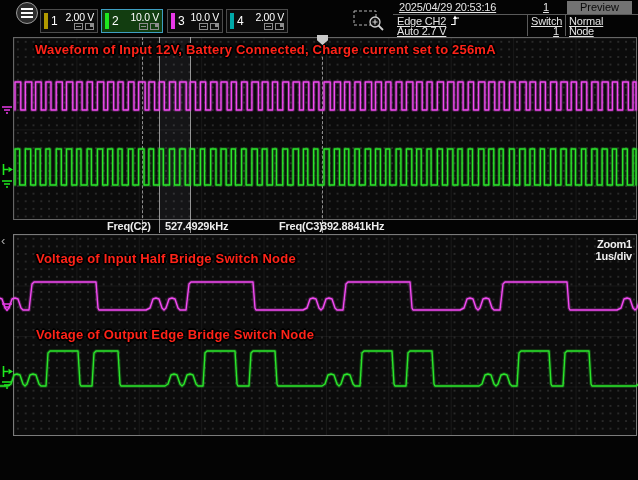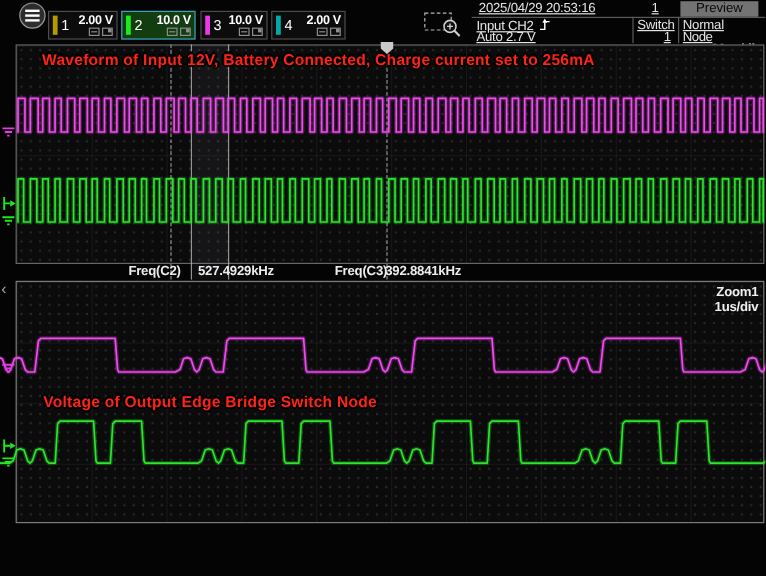--- a/index.html
+++ b/index.html
@@ -25,21 +25,21 @@
   #menu .mlabel { font-weight:bold; font-size:10px; color:#fff; margin-top:16px; letter-spacing:.2px;text-align:right; }
 
   .chbox {
     top:9px; height:24px; border:1px solid #4c4c4c; background:#0c0c0c;
     display:flex; align-items:center; gap:3px; padding:2px 3px; cursor:pointer;
   }
   .chbox.sel { background:#123d10; border:1px solid #3f9fc2; }
   .chbar { width:4px; height:16px; display:inline-block; }
   .chnum { font-size:12px; color:#fff; }
   .chright { display:flex; flex-direction:column; align-items:flex-end; flex:1; line-height:9px; }
-  .chval { font-size:10.5px; font-weight:bold; color:#fff; letter-spacing:-0.3px; }
+  .chval { font-size:10.5px; font-weight:normal; color:#fff; letter-spacing:-0.3px; }
   .chicons { display:flex; gap:2px; margin-top:1px; }
   .mi { display:inline-block; width:9px; height:7px; border:1px solid #8d8d8d; position:relative; }
   .mi1::after { content:""; position:absolute; left:1px; right:1px; top:2px; height:1px; background:#8d8d8d; }
   .mi2::after { content:""; position:absolute; right:0; top:0; width:3px; height:3px; background:#8d8d8d; }
 
   .info-txt { color:#e4e4e4; font-size:11px; letter-spacing:-0.2px;text-decoration:underline; }
   .hline { position:absolute; height:1px; background:#5a5a5a; }
   .vline-i { position:absolute; width:1px; background:#5a5a5a; }
   #preview { background:#737373; color:#0a0a0a; text-align:center;
     font-size:11px; padding:0 4px; height:13px; line-height:13px; cursor:pointer; }
@@ -146,21 +146,21 @@
 
   <div class="abs info-txt" style="left:399px;top:1px">2025/04/29 20:53:16</div>
   <div class="abs info-txt" style="left:543px;top:1px">1</div>
   <div id="preview" class="abs" style="left:567px;top:1px;width:65px">Preview</div>
 
   <div class="hline" style="left:393px;top:14px;width:245px"></div>
   <div class="vline-i" style="left:527px;top:14px;height:22px"></div>
   <div class="vline-i" style="left:565px;top:14px;height:22px"></div>
 
   <div class="abs info-txt nowrap" style="left:397px;top:15px">
-    <span>Input CH2</span><svg class="edge-ic" width="10" height="11">
+    <span>Edge CH2</span><svg class="edge-ic" width="10" height="11">
         <path d="M1,9.5 H5 V3 H9" stroke="#fff" fill="none" stroke-width="1.2"></path>
         <path d="M3,4 L5,0.5 L7,4 Z" fill="#fff"></path>
       </svg>
   </div>
   <div class="abs info-txt" style="left:397px;top:25px">Auto 2.7 V</div>
 
   <div class="abs info-txt" style="left:531px;top:15px">Switch</div>
   <div class="abs info-txt" style="left:531px;top:25px;width:28px;text-align:right">1</div>
 
   <div class="abs info-txt" style="left:569px;top:15px">Normal</div>
@@ -203,20 +203,21 @@
   <svg class="abs marker" style="left:1px;top:179px;color:#1ee81e" width="12" height="10">
     <path d="M1,2 H11 M3,5 H9 M5,8 H7" stroke="currentColor" stroke-width="1.6"></path>
     </svg>
 
   <div id="chevron" class="abs">‹</div>
 
   <div id="zoom-win" class="abs grat">
     <div class="abs tb-label" style="right:4px;top:3px">Zoom1</div>
     <div class="abs tb-label" style="right:4px;top:15px">1us/div</div>
 
+    <div class="abs anno nowrap" style="left:22px;top:16px">Voltage of Input Half Bridge Switch Node</div>
     <div class="abs anno nowrap" style="left:22px;top:92px">Voltage of Output Edge Bridge Switch Node</div>
 
     <svg class="wave" width="624" height="202">
         <path d="M-71.0,75 L-25.0,75 L-21.0,73 L-18.0,64 L-15.0,63 L-12.0,64 L-9.0,73 L-7.0,75 L-5.0,73 L-2.0,64 L1.0,63 L4.0,64 L7.0,73 L9.0,75 L15.0,75 L18.0,49 L20.0,47 L82.0,47 L84.0,73 L85.0,75 L86.0,75 L132.0,75 L136.0,73 L139.0,64 L142.0,63 L145.0,64 L148.0,73 L150.0,75 L152.0,73 L155.0,64 L158.0,63 L161.0,64 L164.0,73 L166.0,75 L172.0,75 L175.0,49 L177.0,47 L239.0,47 L241.0,73 L242.0,75 L243.0,75 L289.0,75 L293.0,73 L296.0,64 L299.0,63 L302.0,64 L305.0,73 L307.0,75 L309.0,73 L312.0,64 L315.0,63 L318.0,64 L321.0,73 L323.0,75 L329.0,75 L332.0,49 L334.0,47 L396.0,47 L398.0,73 L399.0,75 L400.0,75 L446.0,75 L450.0,73 L453.0,64 L456.0,63 L459.0,64 L462.0,73 L464.0,75 L466.0,73 L469.0,64 L472.0,63 L475.0,64 L478.0,73 L480.0,75 L486.0,75 L489.0,49 L491.0,47 L553.0,47 L555.0,73 L556.0,75 L557.0,75 L603.0,75 L607.0,73 L610.0,64 L613.0,63 L616.0,64 L619.0,73 L621.0,75 L623.0,73 L626.0,64 L629.0,63 L632.0,64 L635.0,73 L637.0,75 L643.0,75 L646.0,49 L648.0,47 L710.0,47 L712.0,73 L713.0,75" fill="none" stroke="#f24af2" stroke-width="3.6" stroke-opacity="0.25" stroke-linejoin="round" stroke-linecap="round"></path>
         <path d="M-71.0,75 L-25.0,75 L-21.0,73 L-18.0,64 L-15.0,63 L-12.0,64 L-9.0,73 L-7.0,75 L-5.0,73 L-2.0,64 L1.0,63 L4.0,64 L7.0,73 L9.0,75 L15.0,75 L18.0,49 L20.0,47 L82.0,47 L84.0,73 L85.0,75 L86.0,75 L132.0,75 L136.0,73 L139.0,64 L142.0,63 L145.0,64 L148.0,73 L150.0,75 L152.0,73 L155.0,64 L158.0,63 L161.0,64 L164.0,73 L166.0,75 L172.0,75 L175.0,49 L177.0,47 L239.0,47 L241.0,73 L242.0,75 L243.0,75 L289.0,75 L293.0,73 L296.0,64 L299.0,63 L302.0,64 L305.0,73 L307.0,75 L309.0,73 L312.0,64 L315.0,63 L318.0,64 L321.0,73 L323.0,75 L329.0,75 L332.0,49 L334.0,47 L396.0,47 L398.0,73 L399.0,75 L400.0,75 L446.0,75 L450.0,73 L453.0,64 L456.0,63 L459.0,64 L462.0,73 L464.0,75 L466.0,73 L469.0,64 L472.0,63 L475.0,64 L478.0,73 L480.0,75 L486.0,75 L489.0,49 L491.0,47 L553.0,47 L555.0,73 L556.0,75 L557.0,75 L603.0,75 L607.0,73 L610.0,64 L613.0,63 L616.0,64 L619.0,73 L621.0,75 L623.0,73 L626.0,64 L629.0,63 L632.0,64 L635.0,73 L637.0,75 L643.0,75 L646.0,49 L648.0,47 L710.0,47 L712.0,73 L713.0,75" fill="none" stroke="#f24af2" stroke-width="1.4" stroke-opacity="1" stroke-linejoin="round" stroke-linecap="round"></path>
         <path d="M-34.0,151 L-6.0,151 L-3.0,149 L0.0,140 L3.0,139 L6.0,140 L9.0,149 L11.0,151 L13.0,149 L16.0,140 L19.0,139 L22.0,140 L25.0,149 L27.0,151 L32.0,151 L34.0,118 L36.0,116 L64.0,116 L66.0,149 L67.0,151 L78.0,151 L80.0,118 L82.0,116 L104.0,116 L106.0,149 L107.0,151 L123.0,151 L123.0,151 L151.0,151 L154.0,149 L157.0,140 L160.0,139 L163.0,140 L166.0,149 L168.0,151 L170.0,149 L173.0,140 L176.0,139 L179.0,140 L182.0,149 L184.0,151 L189.0,151 L191.0,118 L193.0,116 L221.0,116 L223.0,149 L224.0,151 L235.0,151 L237.0,118 L239.0,116 L261.0,116 L263.0,149 L264.0,151 L280.0,151 L280.0,151 L308.0,151 L311.0,149 L314.0,140 L317.0,139 L320.0,140 L323.0,149 L325.0,151 L327.0,149 L330.0,140 L333.0,139 L336.0,140 L339.0,149 L341.0,151 L346.0,151 L348.0,118 L350.0,116 L378.0,116 L380.0,149 L381.0,151 L392.0,151 L394.0,118 L396.0,116 L418.0,116 L420.0,149 L421.0,151 L437.0,151 L437.0,151 L465.0,151 L468.0,149 L471.0,140 L474.0,139 L477.0,140 L480.0,149 L482.0,151 L484.0,149 L487.0,140 L490.0,139 L493.0,140 L496.0,149 L498.0,151 L503.0,151 L505.0,118 L507.0,116 L535.0,116 L537.0,149 L538.0,151 L549.0,151 L551.0,118 L553.0,116 L575.0,116 L577.0,149 L578.0,151 L594.0,151 L594.0,151 L622.0,151 L625.0,149 L628.0,140 L631.0,139 L634.0,140 L637.0,149 L639.0,151 L641.0,149 L644.0,140 L647.0,139 L650.0,140 L653.0,149 L655.0,151 L660.0,151 L662.0,118 L664.0,116 L692.0,116 L694.0,149 L695.0,151 L706.0,151 L708.0,118 L710.0,116 L732.0,116 L734.0,149 L735.0,151 L751.0,151" fill="none" stroke="#2be62b" stroke-width="3.6" stroke-opacity="0.25" stroke-linejoin="round" stroke-linecap="round"></path>
         <path d="M-34.0,151 L-6.0,151 L-3.0,149 L0.0,140 L3.0,139 L6.0,140 L9.0,149 L11.0,151 L13.0,149 L16.0,140 L19.0,139 L22.0,140 L25.0,149 L27.0,151 L32.0,151 L34.0,118 L36.0,116 L64.0,116 L66.0,149 L67.0,151 L78.0,151 L80.0,118 L82.0,116 L104.0,116 L106.0,149 L107.0,151 L123.0,151 L123.0,151 L151.0,151 L154.0,149 L157.0,140 L160.0,139 L163.0,140 L166.0,149 L168.0,151 L170.0,149 L173.0,140 L176.0,139 L179.0,140 L182.0,149 L184.0,151 L189.0,151 L191.0,118 L193.0,116 L221.0,116 L223.0,149 L224.0,151 L235.0,151 L237.0,118 L239.0,116 L261.0,116 L263.0,149 L264.0,151 L280.0,151 L280.0,151 L308.0,151 L311.0,149 L314.0,140 L317.0,139 L320.0,140 L323.0,149 L325.0,151 L327.0,149 L330.0,140 L333.0,139 L336.0,140 L339.0,149 L341.0,151 L346.0,151 L348.0,118 L350.0,116 L378.0,116 L380.0,149 L381.0,151 L392.0,151 L394.0,118 L396.0,116 L418.0,116 L420.0,149 L421.0,151 L437.0,151 L437.0,151 L465.0,151 L468.0,149 L471.0,140 L474.0,139 L477.0,140 L480.0,149 L482.0,151 L484.0,149 L487.0,140 L490.0,139 L493.0,140 L496.0,149 L498.0,151 L503.0,151 L505.0,118 L507.0,116 L535.0,116 L537.0,149 L538.0,151 L549.0,151 L551.0,118 L553.0,116 L575.0,116 L577.0,149 L578.0,151 L594.0,151 L594.0,151 L622.0,151 L625.0,149 L628.0,140 L631.0,139 L634.0,140 L637.0,149 L639.0,151 L641.0,149 L644.0,140 L647.0,139 L650.0,140 L653.0,149 L655.0,151 L660.0,151 L662.0,118 L664.0,116 L692.0,116 L694.0,149 L695.0,151 L706.0,151 L708.0,118 L710.0,116 L732.0,116 L734.0,149 L735.0,151 L751.0,151" fill="none" stroke="#2be62b" stroke-width="1.4" stroke-opacity="1" stroke-linejoin="round" stroke-linecap="round"></path>
       </svg>
   </div>
 

